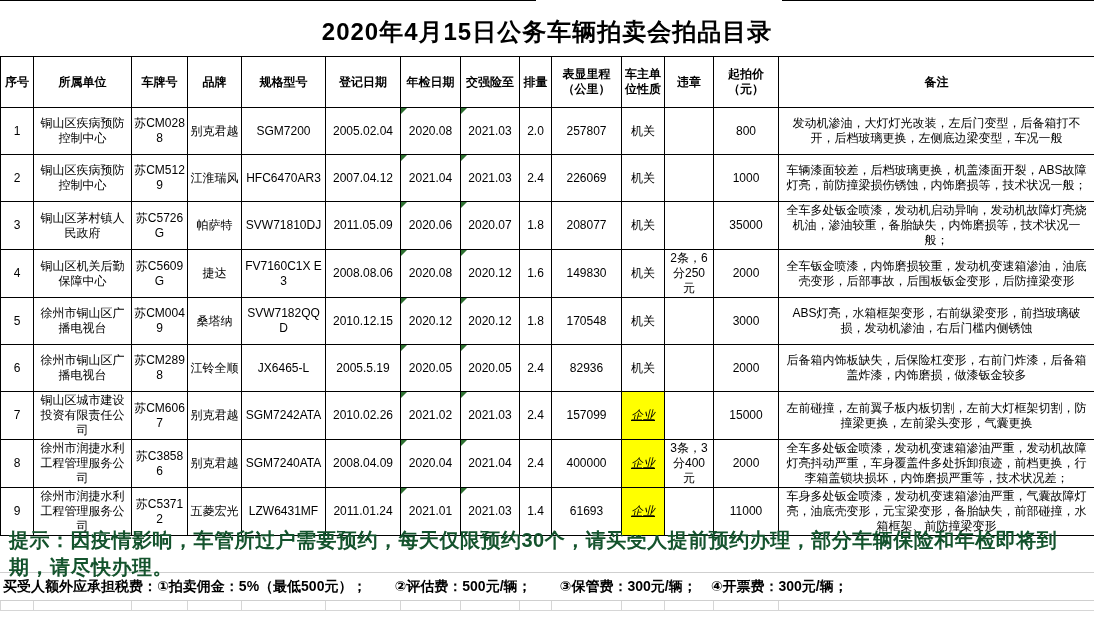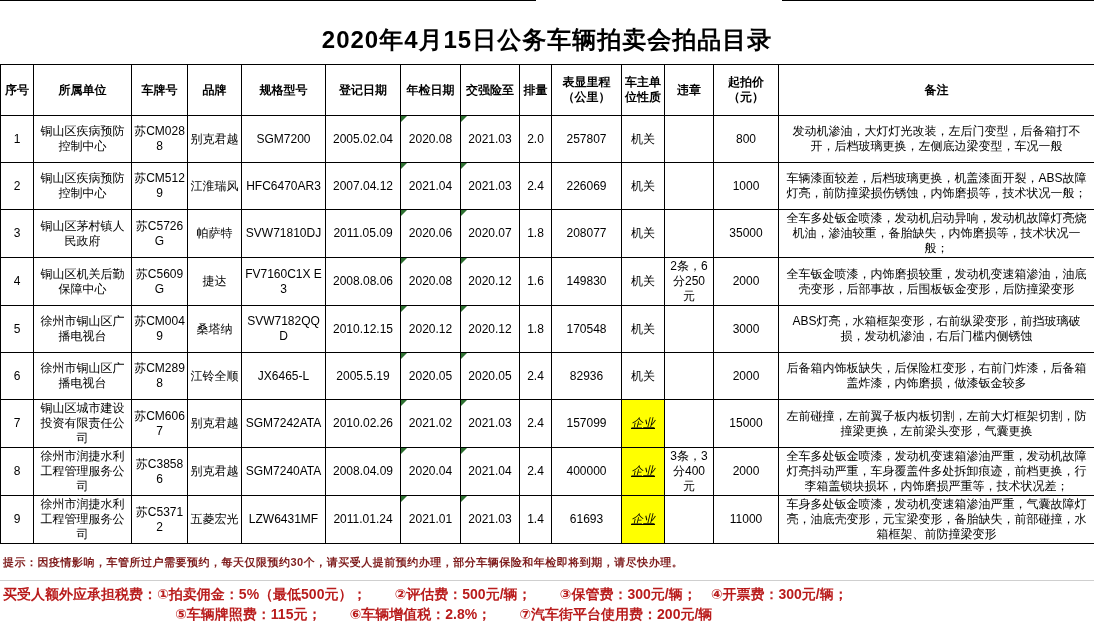--- a/index.html
+++ b/index.html
@@ -4,45 +4,45 @@
 <style>
   html,body { margin:0; padding:0; background:#ffffff; }
   .sheet {
     position:relative; width:1094px; height:628px; overflow:hidden;
     font-family:"Liberation Sans","DejaVu Sans",sans-serif; color:#000; background:#fff;
   }
   .topline { position:absolute; top:0; height:1px; background:#000; }
   .topline.left { left:0; width:536px; }
   .topline.right { left:782px; width:312px; }
   .title {
-    height:40px; padding-top:24px; text-align:center;
+    height:40px; padding-top:16px; text-align:center;
     font-size:24px; font-weight:bold; letter-spacing:1px;
   }
   table.main { border-collapse:collapse; table-layout:fixed; width:1094px; }
   table.main th, table.main td {
     border:1px solid #000; text-align:center; vertical-align:middle;
     font-size:12px; padding:1px 2px; overflow:hidden; position:relative;
     word-break:break-all; line-height:1.25;
   }
   table.main th { font-weight:bold; height:48px; }
   table.main tbody tr { height:47px; }
   td.remark { text-align:left; padding:2px 5px; line-height:1.3; }
   td.violation { font-weight:normal; }
   td.owner-hl { background:#FFFF00; text-decoration:underline;font-style:italic; }
   td.tri::before {
     content:""; position:absolute; top:0; left:0; width:0; height:0;
     border-top:6px solid #2E7031; border-right:6px solid transparent;
   }
   .notice {
     height:36px; display:flex; align-items:center;
-    color:#7f1d1d; font-weight:bold; font-size:11px;
-    border-bottom:1px solid #cfcfcf; padding-left:3px; letter-spacing:0.5px;
+    color:#14532d; font-weight:bold; font-size:20px;
+    border-bottom:1px solid #cfcfcf; padding-left:9px; letter-spacing:0.5px;
   }
   .fees {
-    color:#b91c1c; font-weight:bold; font-size:14px;
+    color:#000000; font-weight:bold; font-size:14px;
     border-bottom:1px solid #cfcfcf; padding:3px 0 4px 3px; line-height:20px;
   }
   .fees .line2 { padding-left:172px; }
   table.stub { border-collapse:collapse; table-layout:fixed; width:1094px; }
   table.stub td { border:1px solid #d6d6d6; border-top:none; height:9px; padding:0; }
 </style>
 </head>
 <body>
 
 <div class="sheet">
@@ -231,21 +231,20 @@
           <td>11000</td>
           <td class="remark">车身多处钣金喷漆，发动机变速箱渗油严重，气囊故障灯亮，油底壳变形，元宝梁变形，备胎缺失，前部碰撞，水箱框架、前防撞梁变形</td>
         </tr>
       </tbody>
   </table>
 
   <div class="notice">提示：因疫情影响，车管所过户需要预约，每天仅限预约30个，请买受人提前预约办理，部分车辆保险和年检即将到期，请尽快办理。</div>
 
   <div class="fees">
     <div class="line1">买受人额外应承担税费：①拍卖佣金：5%（最低500元）；　　②评估费：500元/辆；　　③保管费：300元/辆；　④开票费：300元/辆；</div>
-    <div class="line2">⑤车辆牌照费：115元；　　⑥车辆增值税：2.8%；　　⑦汽车街平台使用费：200元/辆</div>
   </div>
 
   <table class="stub">
     <colgroup>
       <col style="width:33px">
         <col style="width:98px">
         <col style="width:56px">
         <col style="width:54px">
       <col style="width:84px">
         <col style="width:75px">

